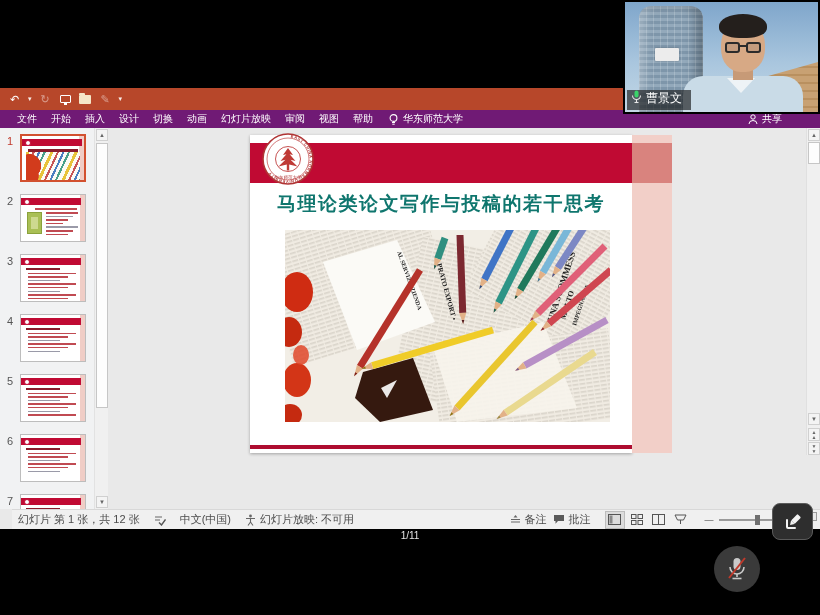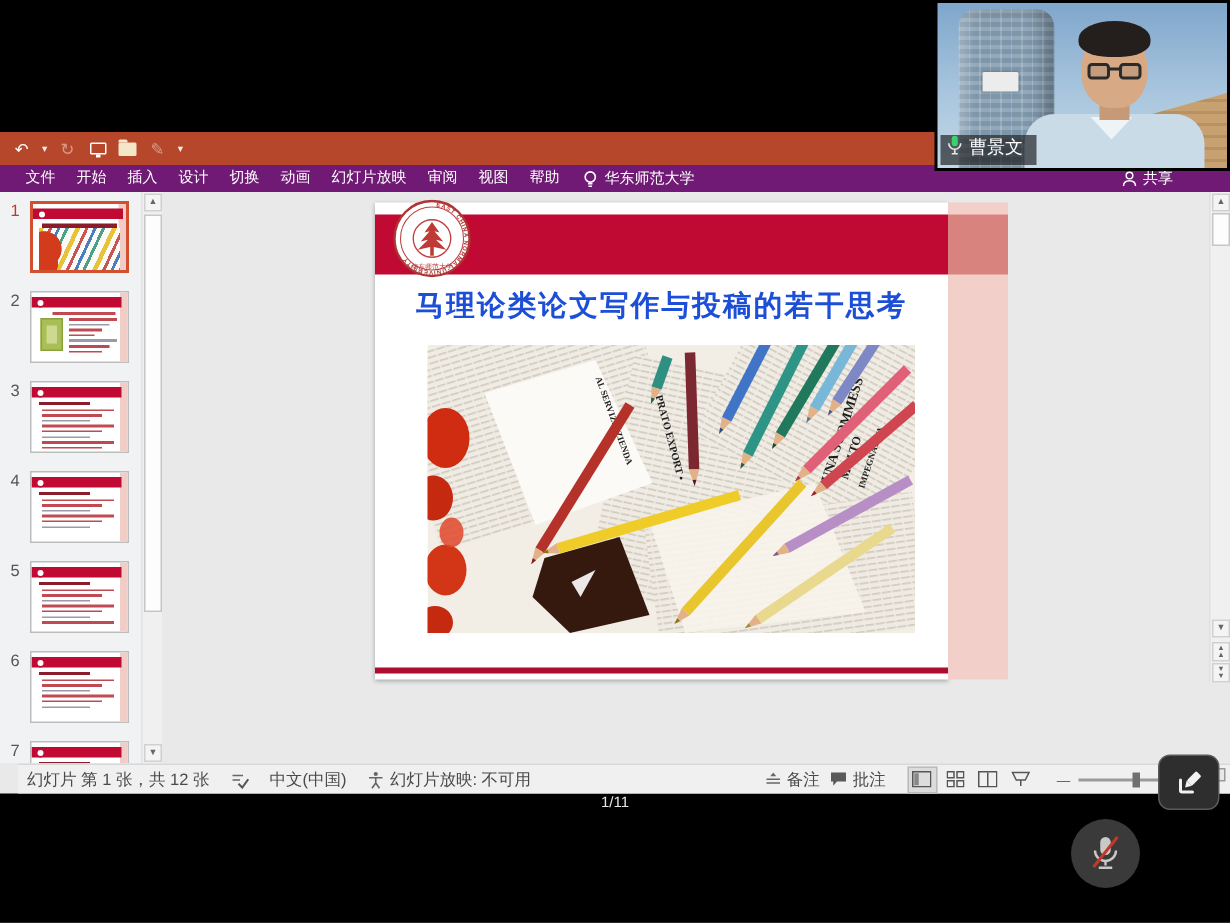--- a/index.html
+++ b/index.html
@@ -58,21 +58,21 @@
   
   .editor{position:absolute;left:108px;top:0;right:14px;height:327px;background:#e9e9e9;}
   .slide{position:absolute;left:142px;top:7px;width:422px;height:318px;}
   .slide-white{position:absolute;left:0;top:0;width:382px;height:318px;background:#fff;box-shadow:0 1px 3px rgba(0,0,0,.3);}
   .pink-stripe{position:absolute;left:382px;top:0;width:40px;height:318px;background:#f2cfc8;}
   .salmon-block{position:absolute;left:382px;top:8px;width:40px;height:40px;background:#d9837e;}
   .banner{position:absolute;left:0;top:8px;width:382px;height:40px;background:#c00a33;}
   .logo{position:absolute;left:12px;top:-2px;width:52px;height:52px;z-index:3;}
   .slide-title{position:absolute;left:0;top:56px;width:382px;text-align:center;
       font-family:"Liberation Serif","DejaVu Serif",serif;font-weight:bold;font-size:19px;
-      letter-spacing:1.5px;color:#1d4ed8;white-space:nowrap;}
+      letter-spacing:1.5px;color:#0f766e;white-space:nowrap;}
   .pic{position:absolute;left:35px;top:95px;width:325px;height:192px;}
   .redbar{position:absolute;left:0;top:310px;width:382px;height:4px;background:#ae0d30;}
 
   .vscroll{position:absolute;right:0;top:0;width:14px;height:327px;background:#f0f0f0;border-left:1px solid #e0e0e0;}
   .vscroll .sthumb{position:absolute;left:1px;top:14px;width:12px;height:22px;background:#fdfdfd;border:1px solid #c6c6c6;}
   .dbl{position:absolute;left:1px;width:12px;height:13px;background:#f4f4f4;border:1px solid #d0d0d0;
        color:#666;font-size:5px;line-height:5px;text-align:center;padding-top:1px;}
 
   .notes{position:absolute;left:108px;right:0;top:327px;bottom:0;background:#f1f1f1;border-top:1px solid #cfcfcf;}
   .notes-text{margin:10px 0 0 8px;font-size:11px;color:#5f5f5f;}

